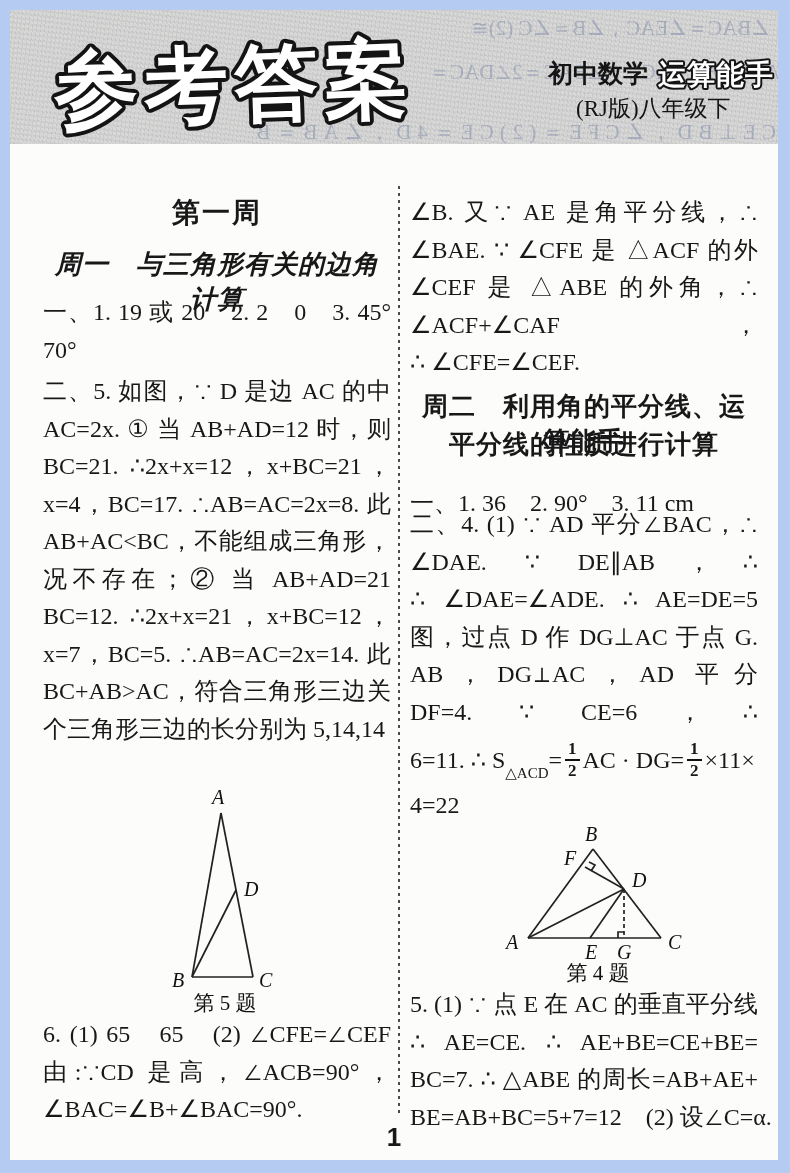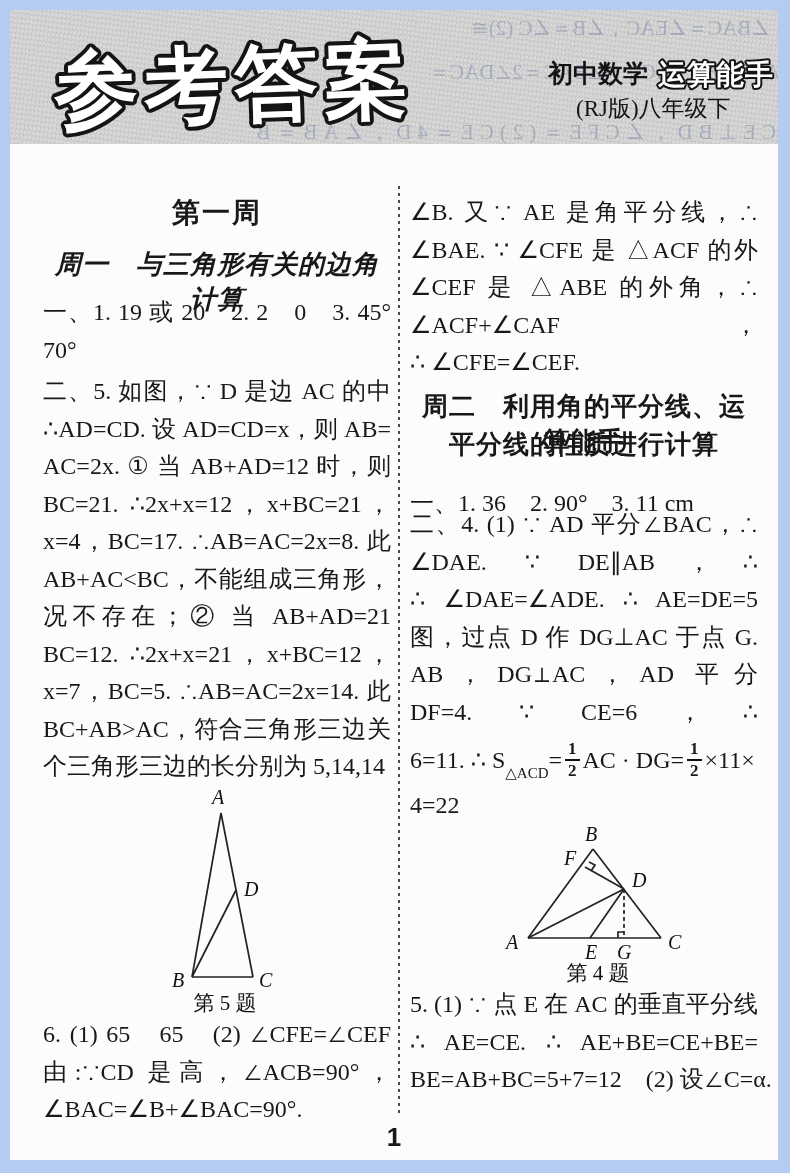--- a/index.html
+++ b/index.html
@@ -90,21 +90,20 @@
     <div class="blk h1" style="top:184px;">第一周</div>
     <div class="blk h2" style="top:237px;font-style:italic;">周一　与三角形有关的边角计算</div>
 
     <div class="blk" style="top:284px;">
       <div class="jl">一、1. 19 或 20　2. 2　0　3. 45°　4. 30°或</div>
       <div class="ln pl">70°</div>
     </div>
 
     <div class="blk" style="top:363px;">
       <div class="jl">二、5. 如图，∵ D 是边 AC 的中点，</div>
-      <div class="jl">∴AD=CD. 设 AD=CD=x，则 AB=</div>
       <div class="jl">AC=2x. ① 当 AB+AD=12 时，则 CD+</div>
       <div class="jl">BC=21. ∴2x+x=12，x+BC=21，解得</div>
       <div class="jl">x=4，BC=17. ∴AB=AC=2x=8. 此时</div>
       <div class="jl">AB+AC&lt;BC，不能组成三角形，∴ 这种情</div>
       <div class="jl">况不存在；② 当 AB+AD=21 时，则 CD+</div>
       <div class="jl">BC=12. ∴2x+x=21，x+BC=12，解得</div>
       <div class="jl">x=7，BC=5. ∴AB=AC=2x=14. 此时</div>
       <div class="jl">BC+AB&gt;AC，符合三角形三边关系，∴ 这</div>
       <div class="ln pl">个三角形三边的长分别为 5,14,14</div>
     </div>
@@ -197,18 +196,19 @@
         <text class="ptlabel" x="87" y="134">E</text>
         <text class="ptlabel" x="119" y="134">G</text>
         <text class="ptlabel" x="170" y="124">C</text>
         <text class="figcap" x="100" y="155" text-anchor="middle">第 4 题</text>
       </svg>
     </div>
 
     <div class="blk" style="top:976px;">
       <div class="jl">5. (1) ∵ 点 E 在 AC 的垂直平分线上，</div>
       <div class="jl">∴ AE=CE. ∴ AE+BE=CE+BE=</div>
+      <div class="jl">BC=7. ∴ △ABE 的周长=AB+AE+</div>
       <div class="ln pl">BE=AB+BC=5+7=12　(2) 设∠C=α.</div>
     </div>
   </div>
 
   <div class="pageno">1</div>
 </div>
 
 </body></html>

